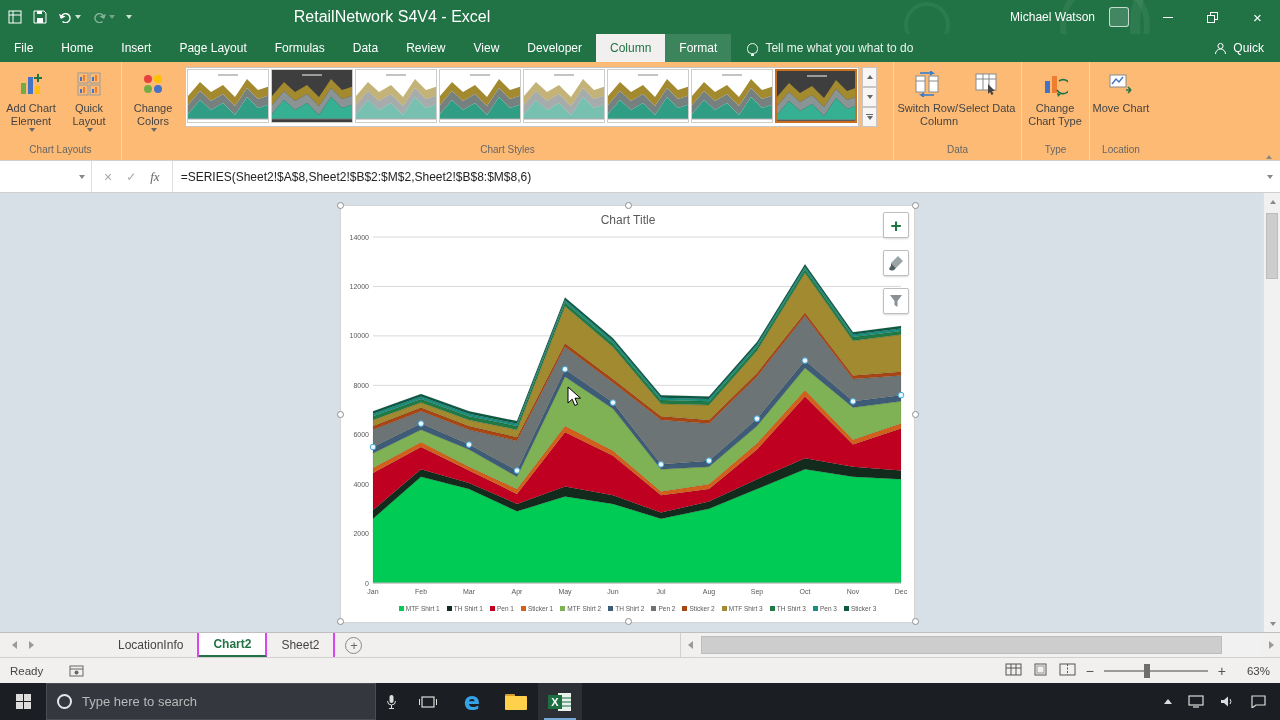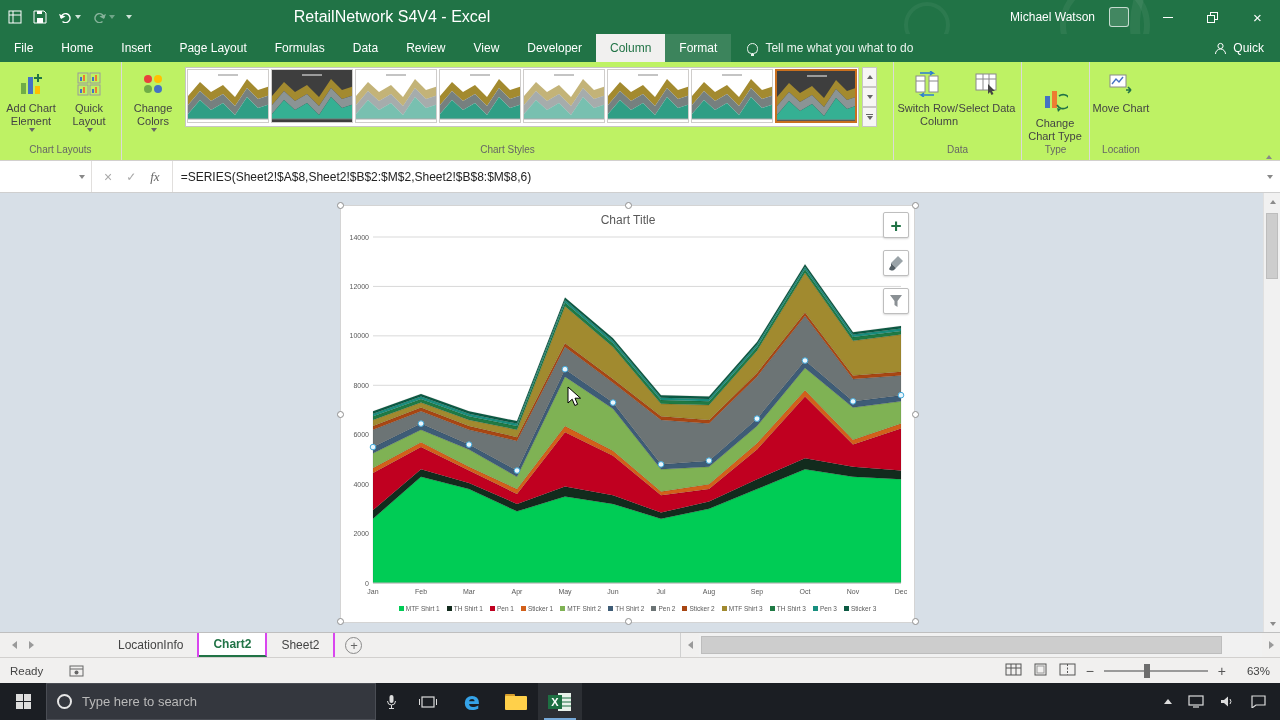--- a/index.html
+++ b/index.html
@@ -35,21 +35,21 @@
   .tabs{display:flex;align-items:stretch;}
   .rtab{padding:0 14px;display:flex;align-items:center;cursor:default;white-space:nowrap;}
   .rtab.ctx{background:rgba(255,255,255,0.12);}
   .rtab.active{background:#F1F0EF;color:#217346;}
   .tellme{display:flex;align-items:center;gap:7px;margin-left:16px;color:#EAF3EE;white-space:nowrap;}
   .bulb{width:11px;height:11px;border:1px solid #EAF3EE;border-radius:50% 50% 40% 40%;position:relative;}
   .bulb:after{content:"";position:absolute;left:3px;bottom:-3px;width:3px;height:2px;background:#EAF3EE;}
   .share{margin-left:auto;display:flex;align-items:center;gap:6px;padding-right:16px;color:#fff;}
 
   
-  .ribbon{position:absolute;top:62px;left:0;right:0;height:99px;background:#bef264;border-bottom:1px solid #D2D0CE;display:flex;z-index:20;}
+  .ribbon{position:absolute;top:62px;left:0;right:0;height:99px;background:#fdba74;border-bottom:1px solid #D2D0CE;display:flex;z-index:20;}
   .rgroup{position:relative;border-right:1px solid #DCDAD8;display:flex;flex-direction:column;}
   .rgcontent{flex:1;display:flex;align-items:flex-start;padding:3px 2px 0 2px;}
   .rglabel{height:17px;text-align:center;font-size:10px;color:#666;line-height:14px;white-space:nowrap;}
   .bigbtn{width:58px;min-height:78px;display:flex;flex-direction:column;align-items:center;text-align:center;font-size:11px;line-height:13px;color:#444;padding-top:4px;cursor:default;}
   .bigbtn .bicon{width:30px;height:30px;margin-bottom:3px;display:flex;align-items:center;justify-content:center;}
   .tri{width:0;height:0;border-left:3px solid transparent;border-right:3px solid transparent;border-top:4px solid #666;display:inline-block;margin-left:2px;}
   .gallery{display:flex;gap:2px;border:1px solid #C8C6C4;background:#fff;padding:1px;margin:2px 3px 0 3px;height:60px;}
   .thumb{width:82px;height:54px;border:1px solid #CFCDCB;background:#fff;overflow:hidden;}
   .thumb.sel{border:2px solid #C86F1F;}
   .galscroll{display:flex;flex-direction:column;margin-top:2px;}
@@ -364,21 +364,21 @@
               </svg>
           </span>
           <span class="blabel">Select Data</span>
         </div>
       </div>
       <div class="rglabel">Data</div>
     </div>
 
     <div class="rgroup" style="width:68px;">
       <div class="rgcontent">
-        <div class="bigbtn" style="width:62px;justify-content:flex-end;">
+        <div class="bigbtn" style="width:62px;">
           <span class="bicon">
             <svg width="26" height="26">
                 <rect x="3" y="10" width="5" height="12" fill="#4472C4"></rect>
                 <rect x="10" y="5" width="5" height="17" fill="#ED7D31"></rect>
                 <path d="M17 10 a7 7 0 1 1 -2 9" fill="none" stroke="#217346" stroke-width="1.6"></path>
                 <path d="M15 22 l4 1 -3 3 z" fill="#217346"></path>
               </svg>
           </span>
           <span class="blabel">Change Chart Type</span>
         </div>

